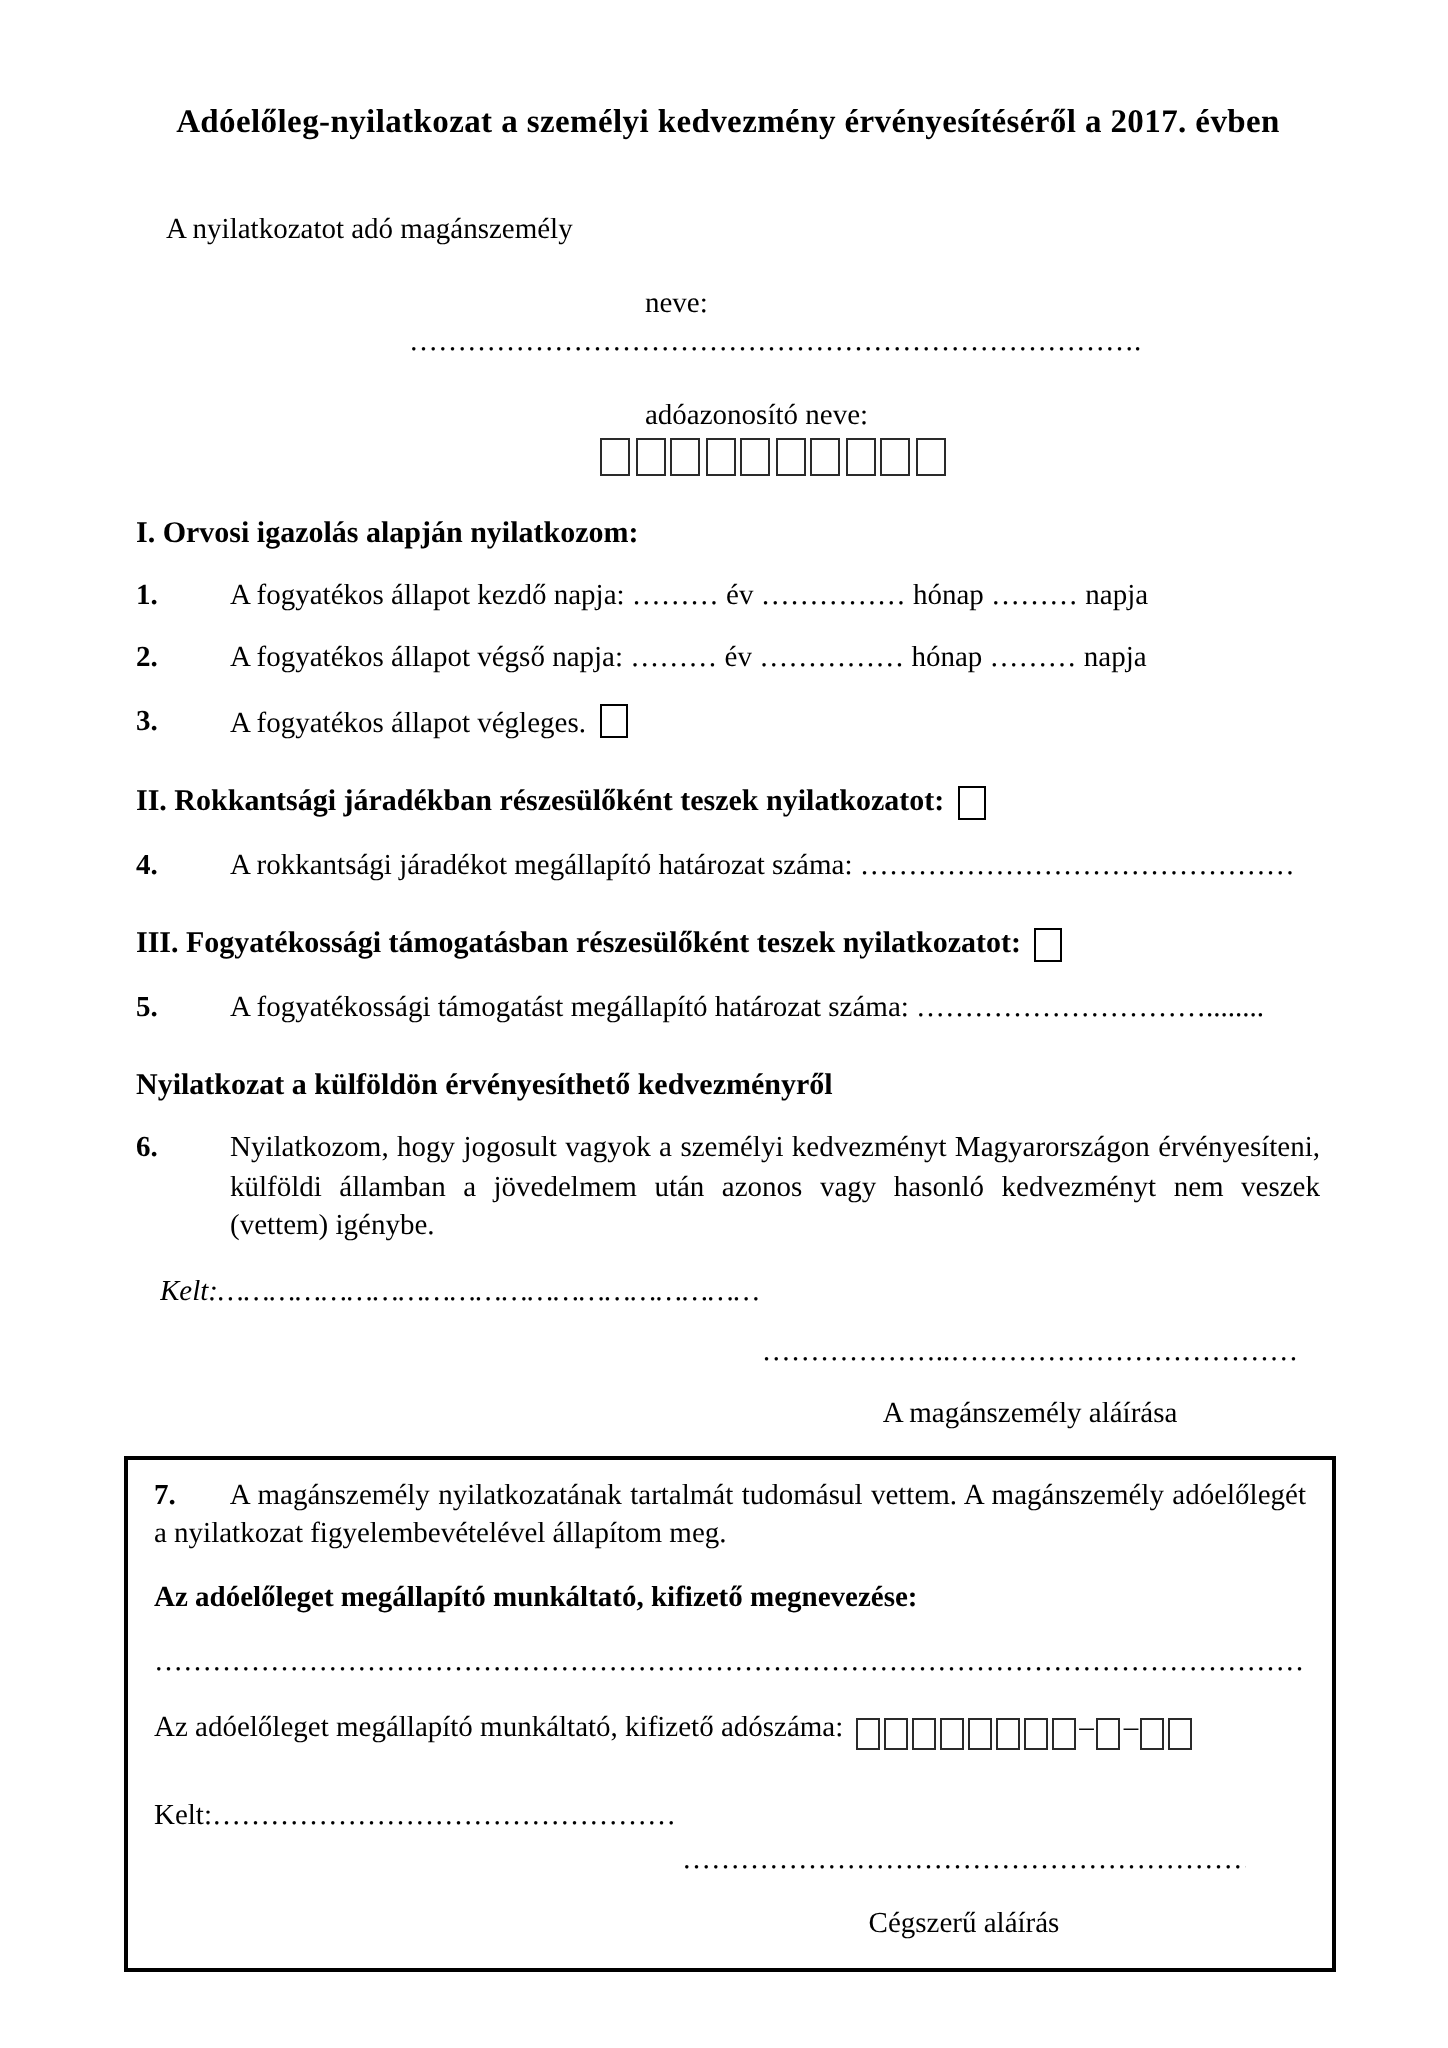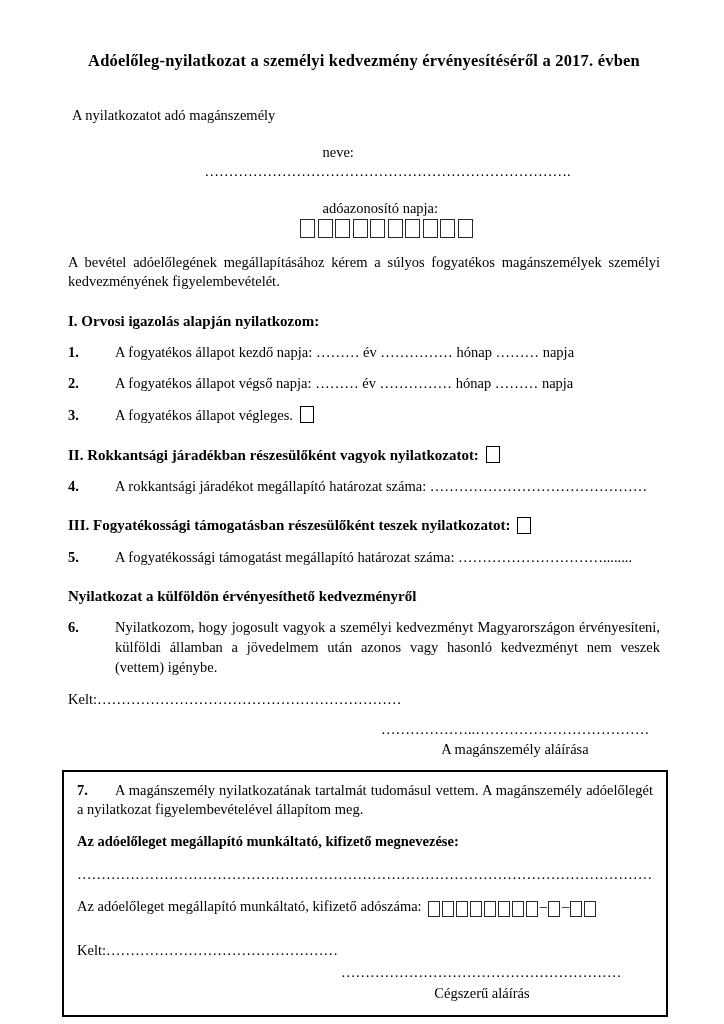--- a/index.html
+++ b/index.html
@@ -6,21 +6,21 @@
   .page{
     width:724px;height:1024px;background:#ffffff;margin:0 auto;
     font-family:"Liberation Serif","DejaVu Serif",serif;
     font-size:14.5px;line-height:1.35;color:#000;
     box-sizing:border-box;padding:44px 64px 0 68px;position:relative;
   }
   .title{
     font-size:16.5px;font-weight:bold;text-align:center;
     margin:0;padding:6px 0 0 0;letter-spacing:.2px;
   }
-  .intro{margin:34px 0 0 4px;}
+  .intro{margin:34px 0 0 15px;}
   .frow{display:flex;align-items:center;padding-left:47px;margin-top:17px;flex-direction:column;}
   .flabel{width:130px;flex:none;}
   .dots{white-space:nowrap;overflow:hidden;}
   .boxrow{display:flex;align-items:center;}
   .dbox{
     display:inline-block;width:13px;height:17px;
     border:1.5px solid #2a2a2a;margin-right:2.5px;background:#fff;flex:none;
   }
   .dbox-sm{
     display:inline-block;width:10px;height:14px;
@@ -29,24 +29,24 @@
   .para{margin:15px 0 0 0;text-align:justify;}
   .shead{font-size:15px;font-weight:bold;margin:19px 0 0 0;display:flex;align-items:center;}
   .item{display:flex;margin-top:12px;}
   .item .num{width:47px;flex:none;font-weight:bold;}
   .itext{flex:1;}
   .just{text-align:justify;}
   .chk{
     display:inline-block;width:12px;height:15px;border:1px solid #000;
     vertical-align:-3px;margin-left:7px;background:#fff;flex:none;
   }
-  .kelt{margin:13px 0 0 0;}
+  .kelt{margin:13px 0 0 12px;font-style:italic;}
   .sigblock{width:282px;margin:10px 4px 0 auto;text-align:center;}
   .sigdots{white-space:nowrap;overflow:hidden;}
-  .siglabel{margin-top:1px;}
+  .siglabel{margin-top:12px;}
   .ebox{
     border:2px solid #000;margin:10px -8px 0 -6px;
     padding:9px 13px 12px 13px;
   }
   .n7{font-weight:bold;margin-right:27px;}
   .elabel{margin:12px 0 0 0;font-weight:bold;}
   .edots{margin:13px 0 0 0;white-space:nowrap;overflow:hidden;}
   .etaxrow{display:flex;align-items:flex-end;margin-top:13px;white-space:nowrap;}
   .etaxlabel{margin-right:6px;flex:none;}
   .dash{margin:0 1px 0 0;flex:none;}
@@ -61,36 +61,35 @@
   <h1 class="title">Adóelőleg-nyilatkozat a személyi kedvezmény érvényesítéséről a 2017. évben</h1>
 
   <p class="intro">A nyilatkozatot adó magánszemély</p>
 
   <div class="frow">
     <span class="flabel">neve:</span>
     <span class="dots">………………………………………………………………….</span>
   </div>
 
   <div class="frow">
-    <span class="flabel">adóazonosító napja:</span>
+    <span class="flabel">adóazonosító neve:</span>
     <span class="boxrow">
         <span class="dbox"></span>
         <span class="dbox"></span>
         <span class="dbox"></span>
         <span class="dbox"></span>
         <span class="dbox"></span>
         <span class="dbox"></span>
         <span class="dbox"></span>
         <span class="dbox"></span>
         <span class="dbox"></span>
         <span class="dbox"></span>
       </span>
   </div>
 
-  <p class="para">A bevétel adóelőlegének megállapításához kérem a súlyos fogyatékos magánszemélyek személyi kedvezményének figyelembevételét.</p>
 
   <h2 class="shead">
     <span>I. Orvosi igazolás alapján nyilatkozom:</span>
   </h2>
 
   <div class="item">
     <span class="num">1.</span>
     <span class="itext">A fogyatékos állapot kezdő napja: ……… év …………… hónap ……… napja</span>
   </div>
 
@@ -100,21 +99,21 @@
   </div>
 
   <div class="item">
     <span class="num">3.</span>
     <span class="itext">
       <span>A fogyatékos állapot végleges.</span><span class="chk"></span>
     </span>
   </div>
 
   <h2 class="shead">
-    <span>II. Rokkantsági járadékban részesülőként vagyok nyilatkozatot:</span>
+    <span>II. Rokkantsági járadékban részesülőként teszek nyilatkozatot:</span>
     <span class="chk"></span>
   </h2>
 
   <div class="item">
     <span class="num">4.</span>
     <span class="itext">A rokkantsági járadékot megállapító határozat száma: ………………………………………</span>
   </div>
 
   <h2 class="shead">
     <span>III. Fogyatékossági támogatásban részesülőként teszek nyilatkozatot:</span>

